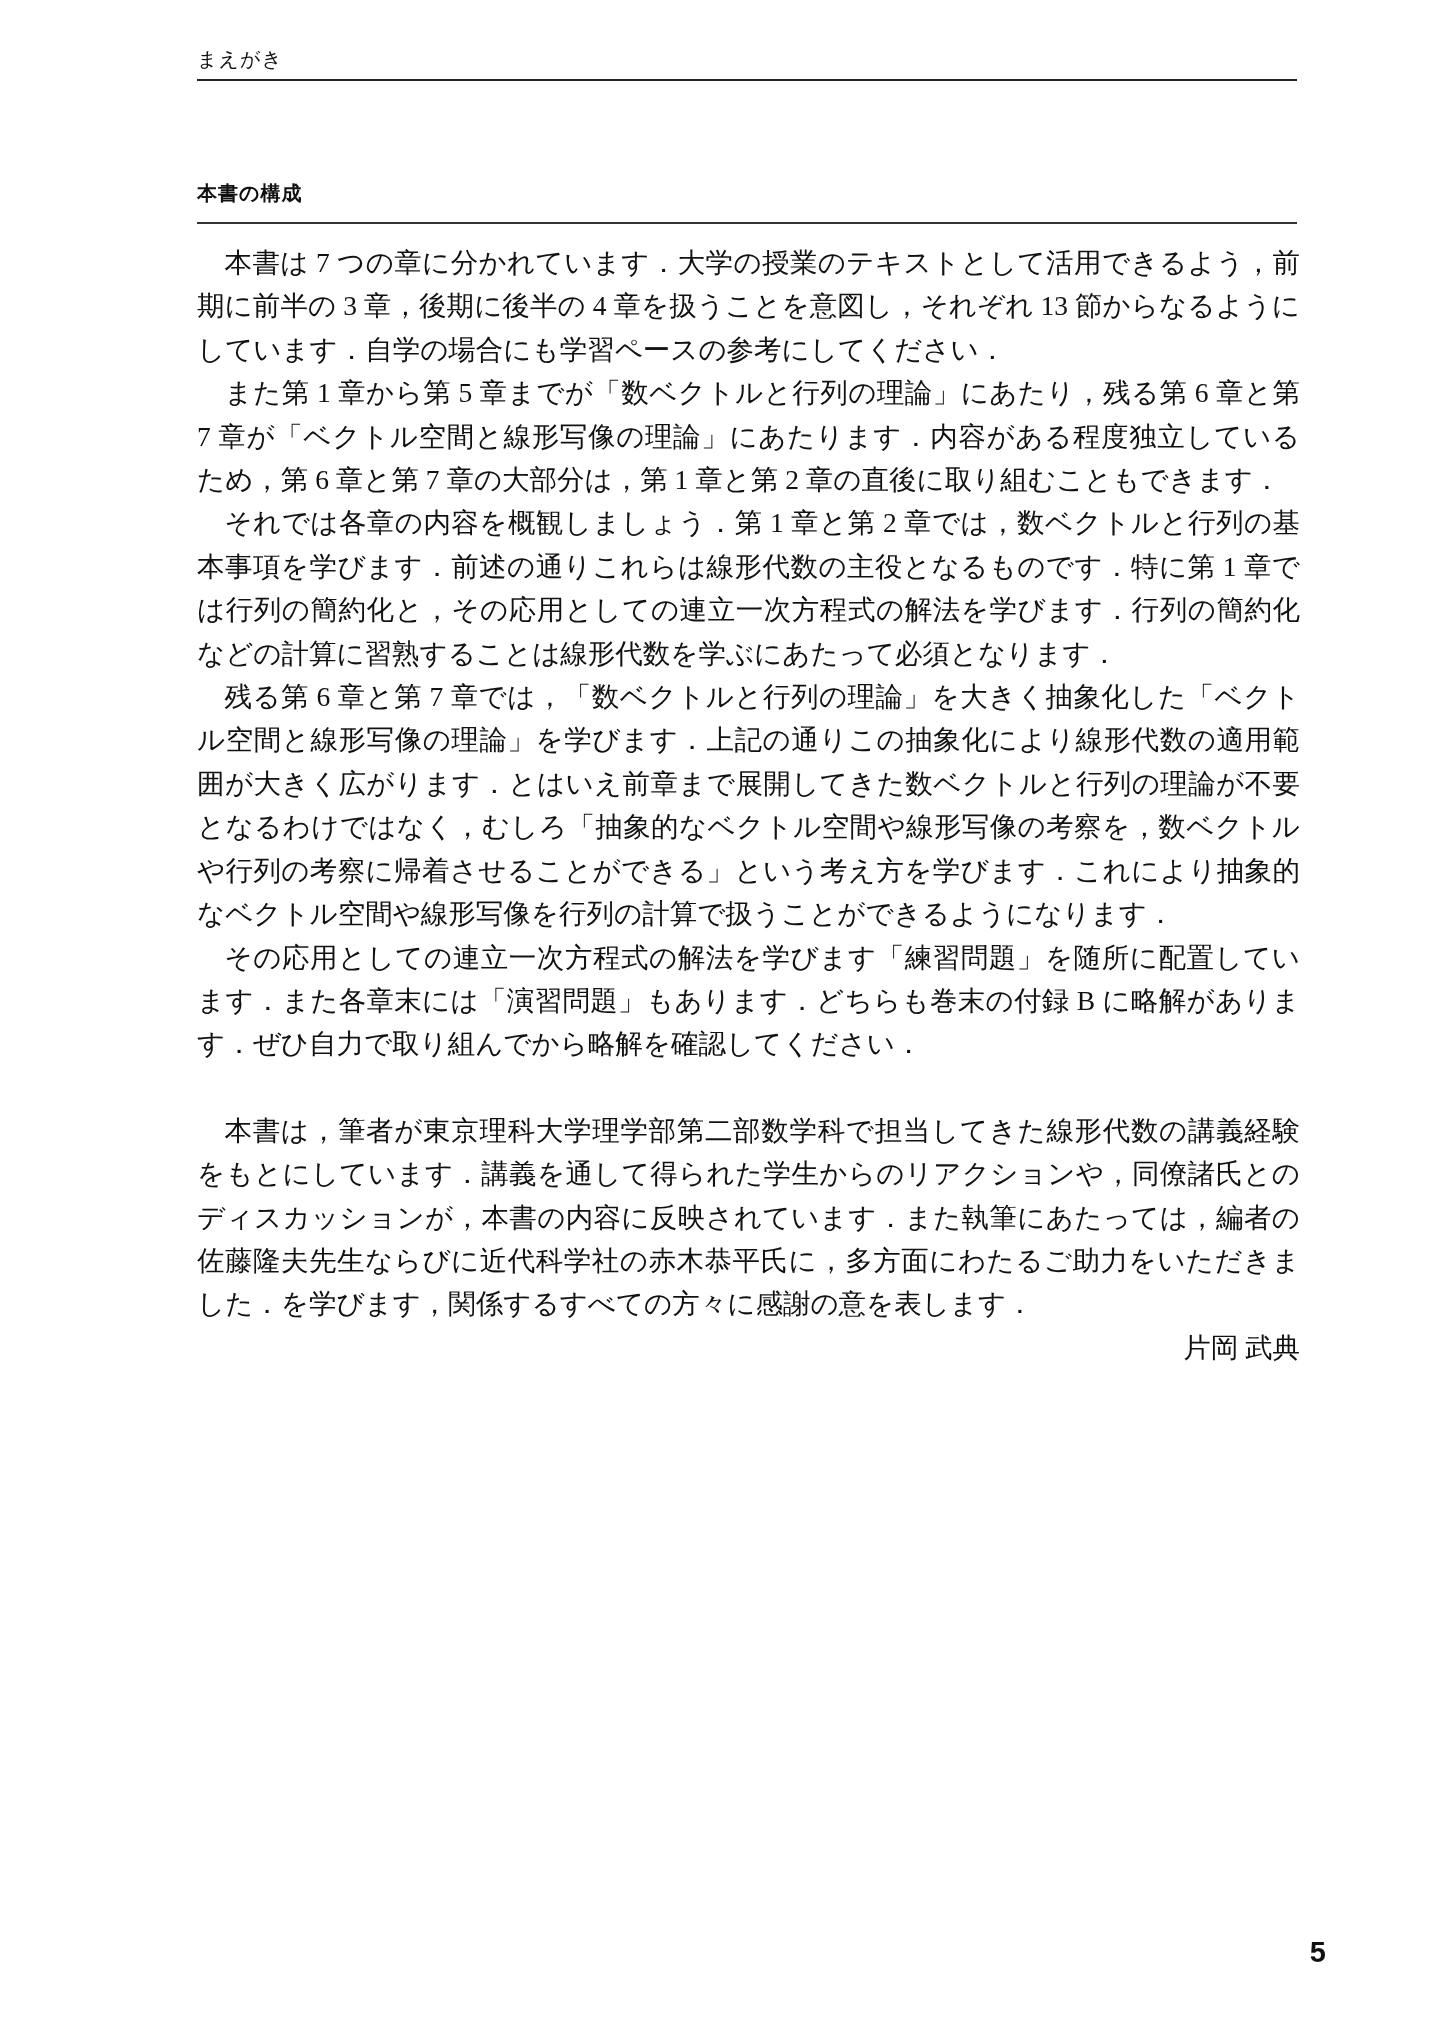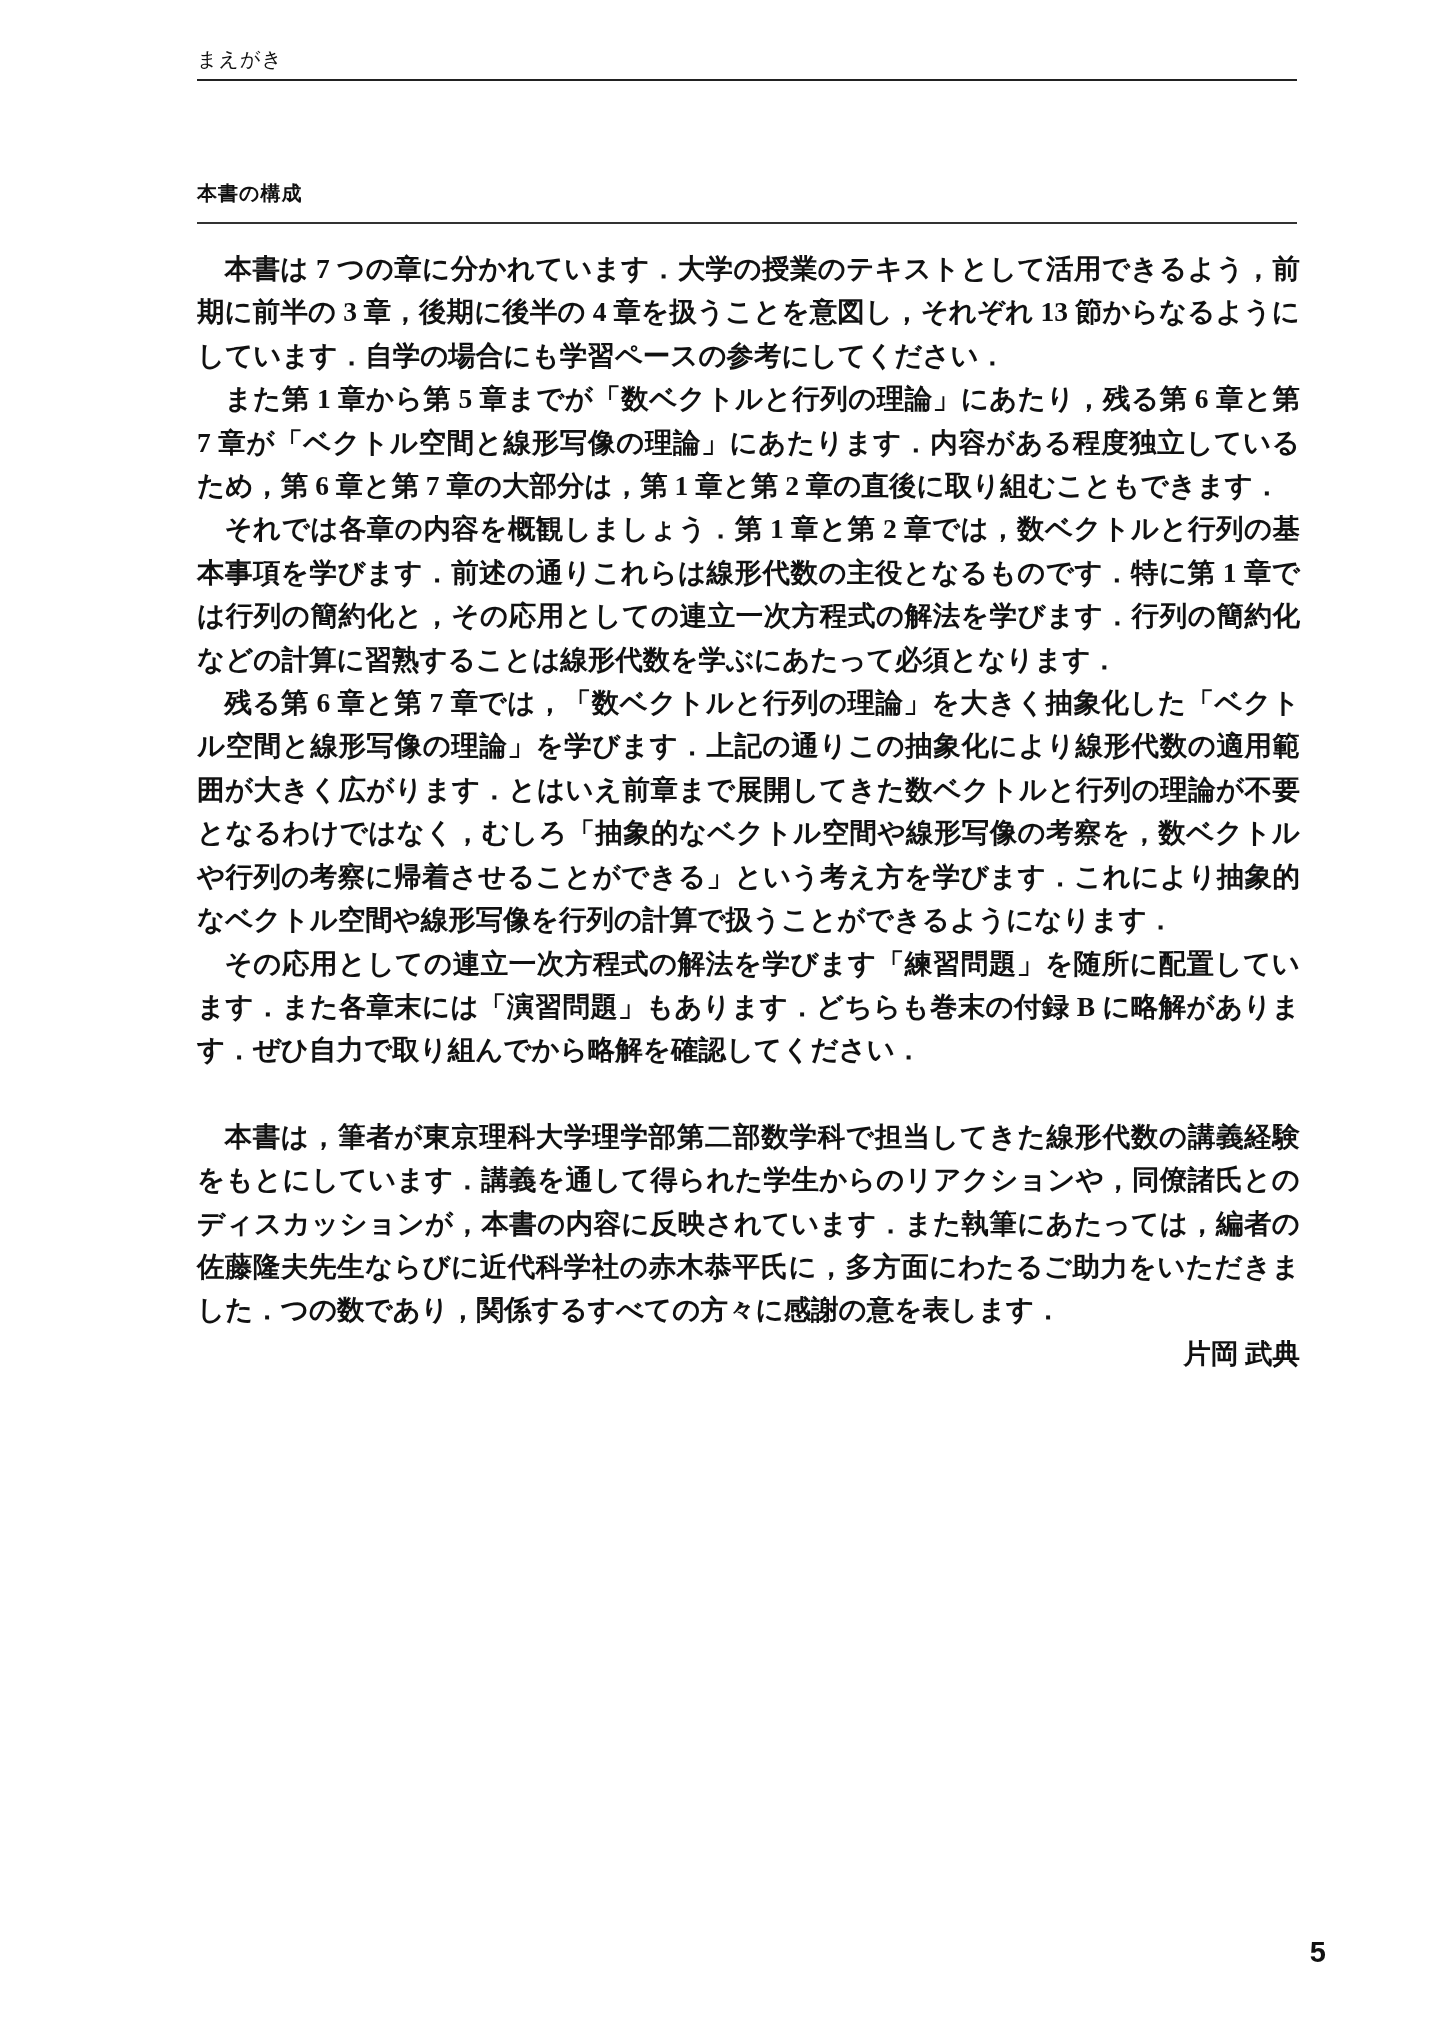--- a/index.html
+++ b/index.html
@@ -53,28 +53,27 @@
     left: 197px;
     right: 136px;
     top: 222px;
     border-top: 2px solid #333333;
     height: 0;
   }
   
   .body-col {
     position: absolute;
     left: 197px;
-    top: 247px;
+    top: 241px;
     width: 1103px;
     font-family: "Liberation Serif", "DejaVu Serif", serif;
     font-size: 27.5px;
     line-height: 43.4px;
     text-align: justify;
     color: #111111;
-    font-weight: bold;
   }
   .body-col p {
     margin: 0;
     padding: 0;
     text-indent: 1em;
   }
   .body-col p.ack {
     margin-top: 43px;
   }
   .closing {
@@ -106,21 +105,21 @@
 
   <div class="section-heading">本書の構成</div>
   <div class="section-rule"></div>
 
   <div class="body-col">
     <p>本書は 7 つの章に分かれています．大学の授業のテキストとして活用できるよう，前期に前半の 3 章，後期に後半の 4 章を扱うことを意図し，それぞれ 13 節からなるようにしています．自学の場合にも学習ペースの参考にしてください．</p>
     <p>また第 1 章から第 5 章までが「数ベクトルと行列の理論」にあたり，残る第 6 章と第 7 章が「ベクトル空間と線形写像の理論」にあたります．内容がある程度独立しているため，第 6 章と第 7 章の大部分は，第 1 章と第 2 章の直後に取り組むこともできます．</p>
     <p>それでは各章の内容を概観しましょう．第 1 章と第 2 章では，数ベクトルと行列の基本事項を学びます．前述の通りこれらは線形代数の主役となるものです．特に第 1 章では行列の簡約化と，その応用としての連立一次方程式の解法を学びます．行列の簡約化などの計算に習熟することは線形代数を学ぶにあたって必須となります．</p>
     <p>残る第 6 章と第 7 章では，「数ベクトルと行列の理論」を大きく抽象化した「ベクトル空間と線形写像の理論」を学びます．上記の通りこの抽象化により線形代数の適用範囲が大きく広がります．とはいえ前章まで展開してきた数ベクトルと行列の理論が不要となるわけではなく，むしろ「抽象的なベクトル空間や線形写像の考察を，数ベクトルや行列の考察に帰着させることができる」という考え方を学びます．これにより抽象的なベクトル空間や線形写像を行列の計算で扱うことができるようになります．</p>
     <p>その応用としての連立一次方程式の解法を学びます「練習問題」を随所に配置しています．また各章末には「演習問題」もあります．どちらも巻末の付録 B に略解があります．ぜひ自力で取り組んでから略解を確認してください．</p>
-    <p class="ack">本書は，筆者が東京理科大学理学部第二部数学科で担当してきた線形代数の講義経験をもとにしています．講義を通して得られた学生からのリアクションや，同僚諸氏とのディスカッションが，本書の内容に反映されています．また執筆にあたっては，編者の佐藤隆夫先生ならびに近代科学社の赤木恭平氏に，多方面にわたるご助力をいただきました．つの数であり，関係するすべての方々に感謝の意を表します．</p>
+    <p class="ack">本書は，筆者が東京理科大学理学部第二部数学科で担当してきた線形代数の講義経験をもとにしています．講義を通して得られた学生からのリアクションや，同僚諸氏とのディスカッションが，本書の内容に反映されています．また執筆にあたっては，編者の佐藤隆夫先生ならびに近代科学社の赤木恭平氏に，多方面にわたるご助力をいただきました．を学びます，関係するすべての方々に感謝の意を表します．</p>
     <div class="closing">
       <div>片岡 武典</div>
     </div>
   </div>
 
   <div class="folio">5</div>
 
 </div>
 
 </body></html>

